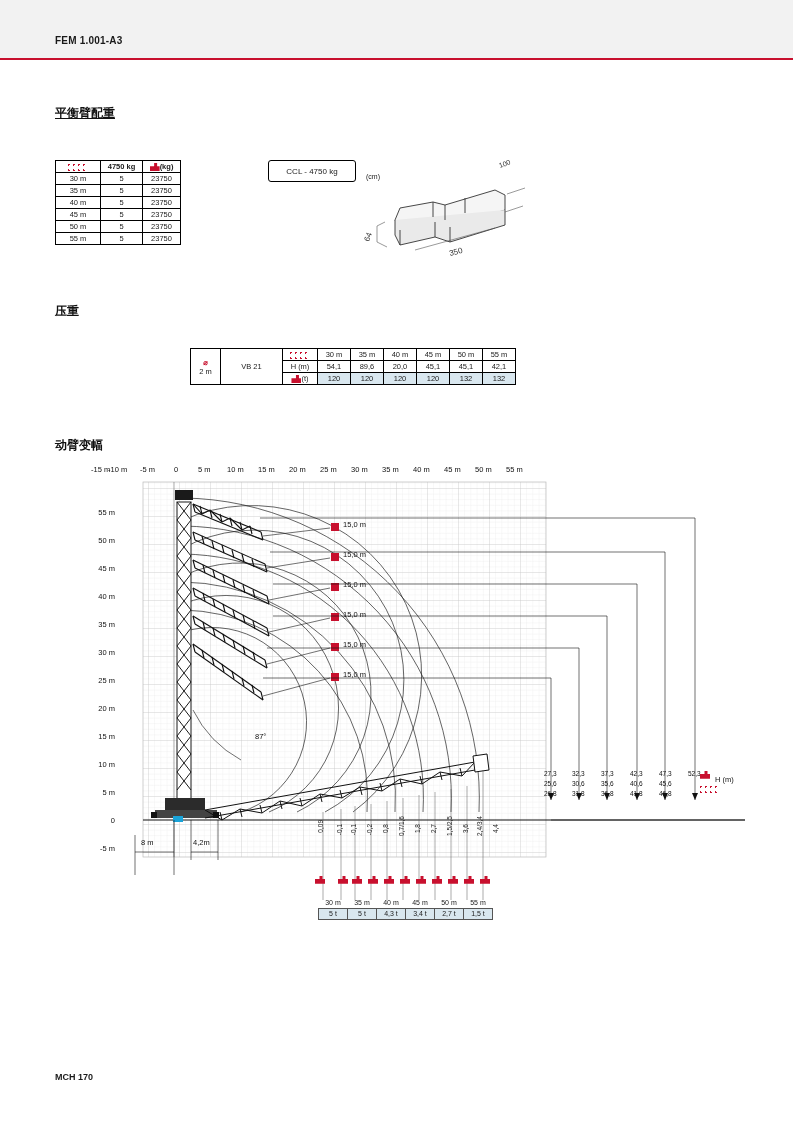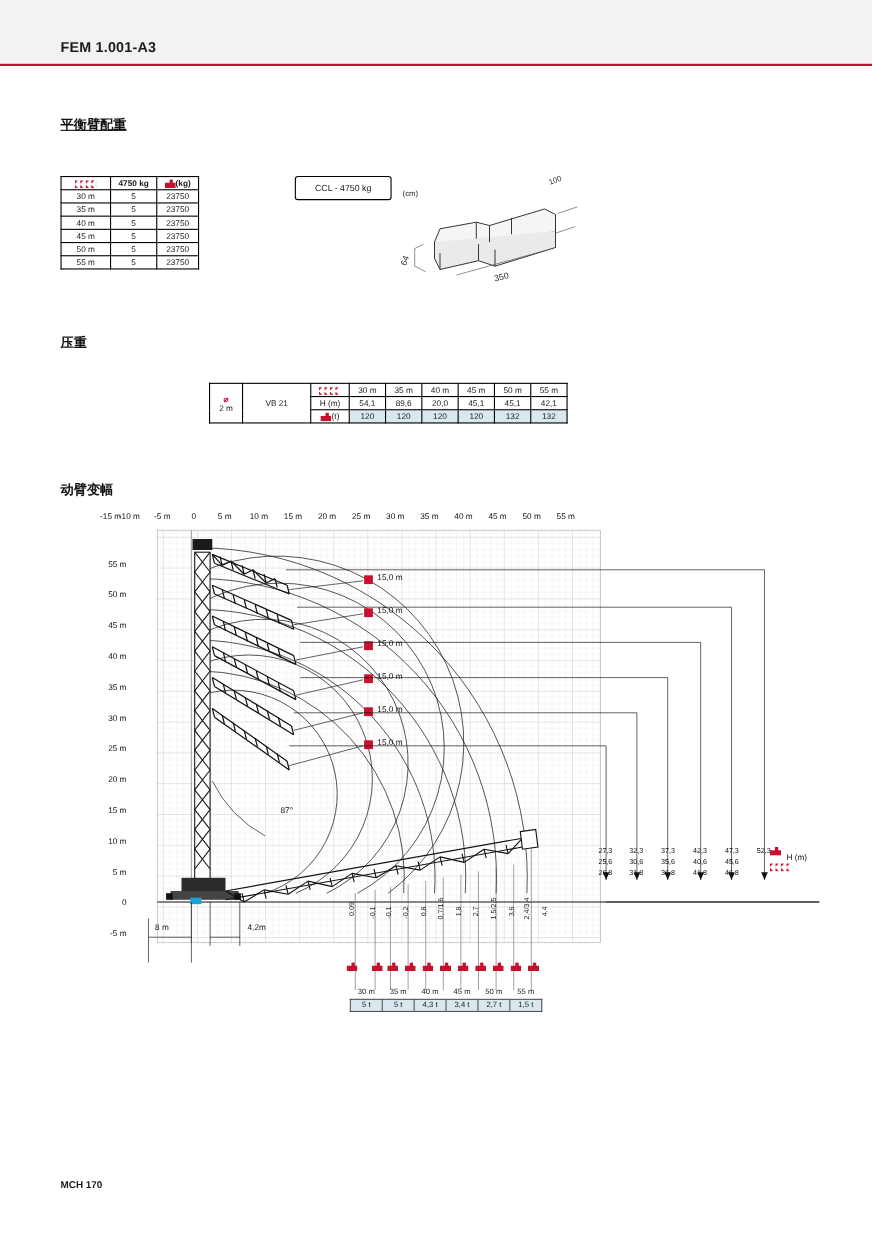--- a/index.html
+++ b/index.html
@@ -15,21 +15,21 @@
   .page { position:relative; width:793px; height:1122px; }
 
   
   .header-bar {
     position:absolute; left:0; top:0; width:793px; height:60px;
     background:#f2f2f2;
     border-bottom:2px solid #c8102e;
   }
   .header-title {
     position:absolute; left:55px; top:35px;
-    font-size:13px; font-weight:bold; letter-spacing:0.2px;
+    font-size:10px; font-weight:bold; letter-spacing:0.2px;
   }
 
   
   .sect-title {
     position:absolute; font-size:12px; font-weight:bold; color:#111;
   }
 
   
   table { border-collapse:collapse; }
   .tbl td, .tbl th {
@@ -442,21 +442,21 @@
     <div class="axis-lbl" style="left:288px; top:60px;">15,0 m</div>
     <div class="axis-lbl" style="left:288px; top:90px;">15,0 m</div>
     <div class="axis-lbl" style="left:288px; top:120px;">15,0 m</div>
     <div class="axis-lbl" style="left:288px; top:150px;">15,0 m</div>
     <div class="axis-lbl" style="left:288px; top:180px;">15,0 m</div>
     <div class="axis-lbl" style="left:288px; top:210px;">15,0 m</div>
 
     <div class="axis-lbl" style="left:200px; top:272px;">87°</div>
 
     <div class="axis-lbl" style="left:86px; top:378px;">8 m</div>
-    <div class="axis-lbl" style="left:138px; top:378px;margin-left:32px;">4,2m</div>
+    <div class="axis-lbl" style="left:138px; top:378px;">4,2m</div>
 
     <div class="axis-lbl tiny" style="left:489px; top:310px;">27,3</div>
     <div class="axis-lbl tiny" style="left:517px; top:310px;">32,3</div>
     <div class="axis-lbl tiny" style="left:546px; top:310px;">37,3</div>
     <div class="axis-lbl tiny" style="left:575px; top:310px;">42,3</div>
     <div class="axis-lbl tiny" style="left:604px; top:310px;">47,3</div>
     <div class="axis-lbl tiny" style="left:633px; top:310px;">52,3</div>
 
     <div class="axis-lbl tiny" style="left:489px; top:320px;">25,6</div>
     <div class="axis-lbl tiny" style="left:517px; top:320px;">30,6</div>

